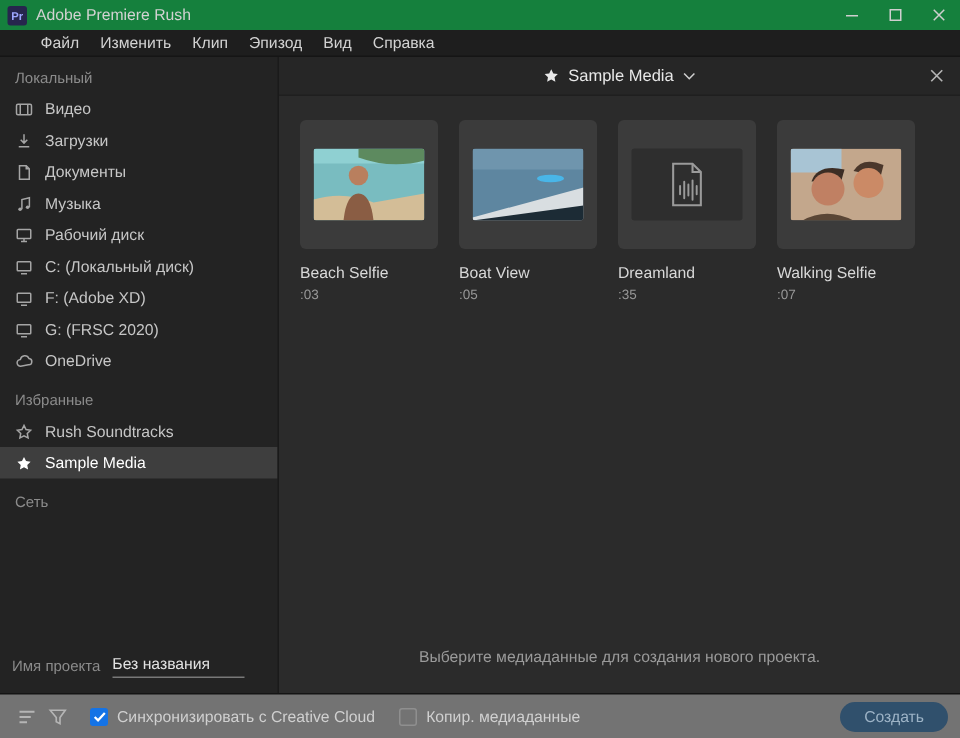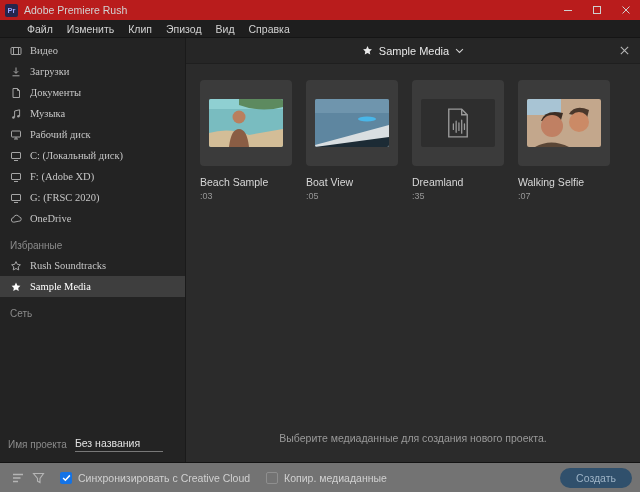--- a/index.html
+++ b/index.html
@@ -7,21 +7,21 @@
   body {
     background:#1f1f1f;
     font-family:"Liberation Sans", sans-serif;
     color:#cfcfcf;
     font-size:11px;
     -webkit-font-smoothing:antialiased;
   }
   .app { width:640px; height:492px; display:flex; flex-direction:column; }
 
   
-  .titlebar { height:20px; background:#b91c1c; display:flex; align-items:center; flex:0 0 20px; }
+  .titlebar { height:20px; background:#15803d; display:flex; align-items:center; flex:0 0 20px; }
   .pr-logo { width:13px; height:13px; margin:0 6px 0 5px; border-radius:2px; background:#26264d;
     color:#9da7ff; font-size:7.5px; font-weight:bold; display:flex; align-items:center; justify-content:center; }
   .title-text { font-size:10.5px; color:#d2d2d2; }
   .win-controls { margin-left:auto; display:flex; height:100%; }
   .win-btn { width:29px; height:100%; display:flex; align-items:center; justify-content:center; }
   .win-btn svg { display:block; }
 
   
   .menubar { height:18px; background:#1e1e1e; display:flex; align-items:center; padding-left:20px;
     border-bottom:1px solid #151515; flex:0 0 18px; }
@@ -33,21 +33,21 @@
   .sidebar { width:186px; flex:0 0 186px; background:#232323; border-right:1px solid #1a1a1a;
     display:flex; flex-direction:column; }
   .nav { flex:1; overflow:hidden; padding-top:2px; }
   .nav-header { height:20px; margin-top:6px; display:flex; align-items:center; padding-left:10px;
     color:#8b8b8b; font-size:10px; }
   .nav-header:first-child { margin-top:2px; }
   .nav-item { height:21px; display:flex; align-items:center; padding-left:10px; gap:8px;
     color:#c6c6c6; font-size:10.5px; cursor:default; }
   .nav-item.selected { background:#3e3e3e; color:#ffffff; }
   .nav-icon { width:12px; height:12px; flex:0 0 12px; display:flex; align-items:center; justify-content:center; }
-  .nav-label { white-space:nowrap;font-family:Liberation Serif, serif; }
+  .nav-label { white-space:nowrap; }
 
   .project-row { height:36px; flex:0 0 36px; display:flex; align-items:center; gap:8px; padding:0 8px; }
   .project-label { color:#8b8b8b; font-size:10px; white-space:nowrap; }
   .project-input { background:transparent; border:none; border-bottom:1px solid #787878; outline:none;
     color:#e2e2e2; font-size:10.5px; width:88px; padding:0 0 2px 0; font-family:"Liberation Sans", sans-serif; }
 
   .content { flex:1; display:flex; flex-direction:column; background:#2b2b2b; min-width:0; }
   .browser-header { height:26px; flex:0 0 26px; background:#262626; border-bottom:1px solid #1f1f1f;
     display:flex; align-items:center; justify-content:center; position:relative; }
   .header-title { display:flex; align-items:center; gap:6px; font-size:11px; color:#e8e8e8; cursor:default; }
@@ -114,20 +114,21 @@
     <span class="menu-item">Эпизод</span>
     <span class="menu-item">Вид</span>
     <span class="menu-item">Справка</span>
   </div>
 
   <div class="main">
 
     <div class="sidebar">
       <div class="nav">
 
+        <div class="nav-header">Локальный</div>
 
         <div class="nav-item">
           <span class="nav-icon">
             <svg width="12" height="12" viewBox="0 0 12 12">
                 <rect x="1" y="2.5" width="10" height="7" rx="1" fill="none" stroke="#a5a5a5"></rect>
                 <path d="M3.5 2.5v7M8.5 2.5v7" stroke="#a5a5a5" fill="none"></path>
               </svg>
           </span>
           <span class="nav-label">Видео</span>
         </div>
@@ -272,21 +273,21 @@
               <svg width="74" height="48" viewBox="0 0 74 48">
                 <rect width="74" height="48" fill="#79bcc0"></rect>
                 <rect width="74" height="10" fill="#8fd0d2"></rect>
                 <path d="M30 0h44v8q-22 6-44-2z" fill="#5d8a5f"></path>
                 <path d="M0 48V34q20-6 40 2l34-6v18z" fill="#d3bd97"></path>
                 <circle cx="30" cy="18" r="6.5" fill="#b97f5e"></circle>
                 <path d="M20 48q2-18 10-18t10 18z" fill="#8a5d44"></path>
               </svg>
             </div>
           </div>
-          <div class="card-name">Beach Sample</div>
+          <div class="card-name">Beach Selfie</div>
           <div class="card-duration">:03</div>
         </div>
 
         <div class="card">
           <div class="card-thumb-wrap">
             <div class="thumb">
               <svg width="74" height="48" viewBox="0 0 74 48">
                 <rect width="74" height="48" fill="#5e86a0"></rect>
                 <rect width="74" height="14" fill="#6f95ad"></rect>
                 <ellipse cx="52" cy="20" rx="9" ry="2.5" fill="#49b6e8"></ellipse>

